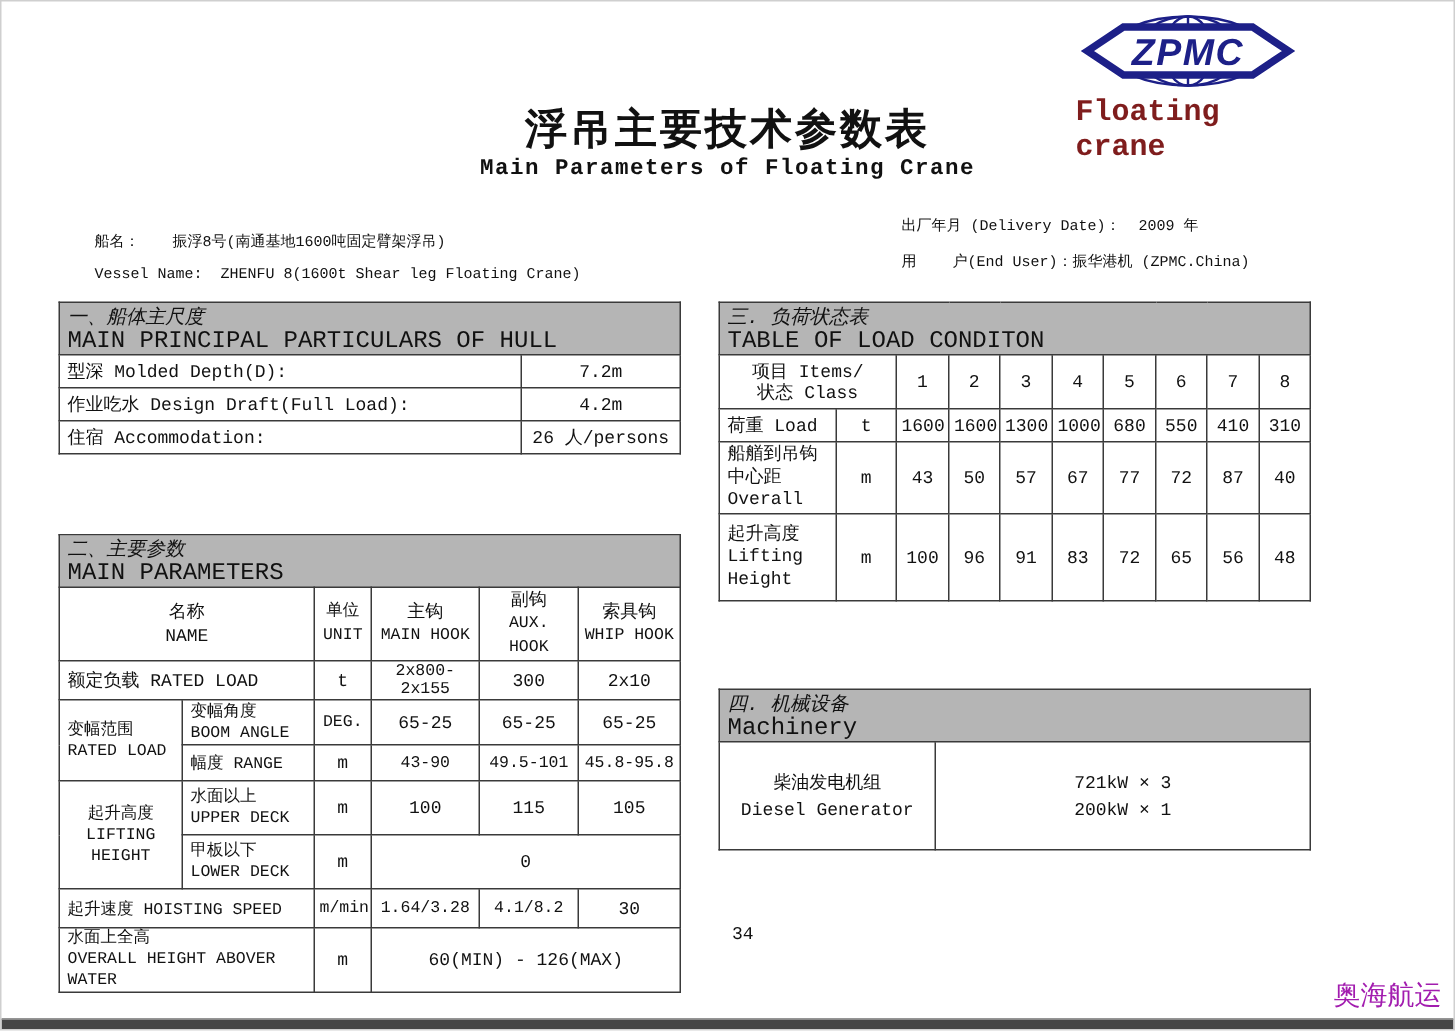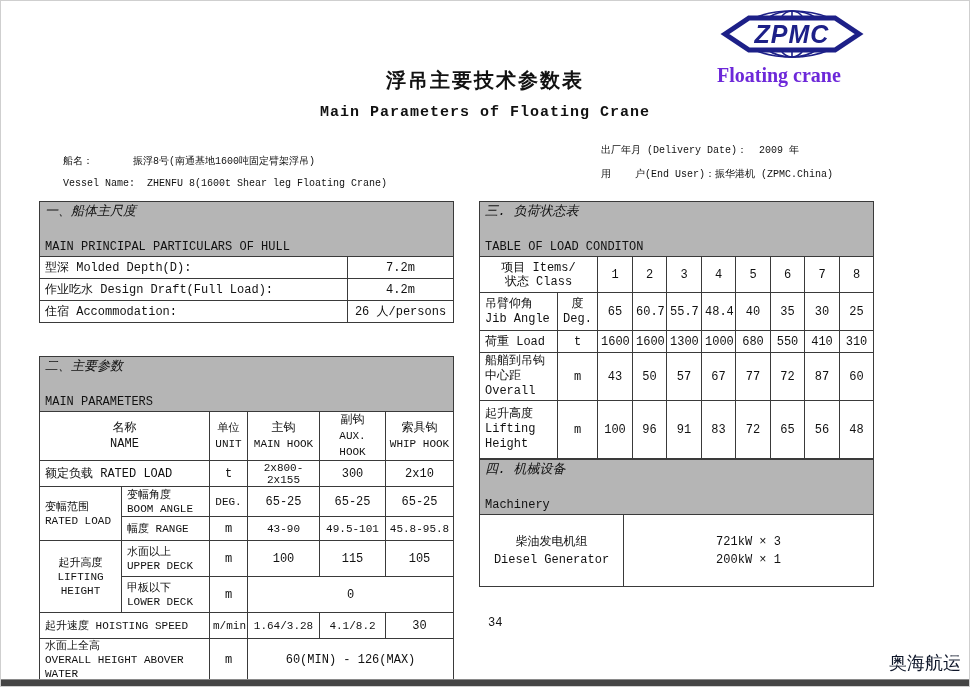--- a/index.html
+++ b/index.html
@@ -5,49 +5,49 @@
   * { margin:0; padding:0; box-sizing:border-box; }
   html,body { background:#e8e8e8; }
   body { font-family:"Liberation Mono","DejaVu Sans Mono",monospace; color:#111; }
   .page {
     position:relative; width:970px; height:687px; background:#fff;
     border:1px solid #cfcfcf; overflow:hidden;
   }
   
   .title-cn {
     position:absolute; top:66px; left:0; width:100%;
-    text-align:center; font-size:20px; font-weight:bold;
+    text-align:center; font-size:28px; font-weight:bold;
     font-family:"DejaVu Sans","Liberation Sans",sans-serif; letter-spacing:2px;
   }
   .title-en {
     position:absolute; top:103px; left:0; width:100%;
     text-align:center; font-size:15px; font-weight:bold; letter-spacing:1px;
   }
   .logo-wrap { position:absolute; top:8px; left:716px; width:150px; }
   .logo-caption {
-    font-family:Liberation Serif, serif;
-    font-weight:bold; font-size:20px; color:#6d28d9; margin-top:0px; letter-spacing:0px;
+    font-family:Liberation Mono, monospace;
+    font-weight:bold; font-size:20px; color:#7f1d1d; margin-top:0px; letter-spacing:0px;
   }
   
   .info-line { position:absolute; font-size:10px; white-space:pre; }
   .il-1 { top:142px; left:38px; }
   .il-2 { top:166px; left:38px; }
   .il-3 { top:142px; left:600px; }
   .il-4 { top:166px; left:600px; }
   .info-label { display:inline-block; }
-  .il-1 .info-value { margin-left:40px; }
+  .il-1 .info-value { margin-left:22px; }
   .il-2 .info-value { margin-left:12px; }
   
   table { border-collapse:collapse; table-layout:fixed; }
   td { border:1px solid #3a3a3a; font-size:12px; padding:0 3px; overflow:hidden; }
   .sec-head {
     background:#b5b5b5; text-align:left; padding:2px 4px 1px 5px;
   }
   .sec-head .cn { font-size:13px; font-style:italic; line-height:16px; }
-  .sec-head .en { font-size:12px; font-style:normal; line-height:15px;margin-top:20px; }
+  .sec-head .en { font-size:16px; font-style:normal; line-height:15px; }
   .c { text-align:center; }
   .lab { padding-left:5px; }
   
   .t-hull { position:absolute; top:200px; left:38px; width:414px; }
   .t-hull td { height:22px; }
   
   .t-params { position:absolute; top:355px; left:38px; width:414px; }
   .t-params .hdr div { line-height:16px; }
   .small { font-size:11px; }
   .two-line div { line-height:14px; }
@@ -55,21 +55,21 @@
   .t-load { position:absolute; top:200px; left:478px; width:394px; }
   .t-load td { font-size:12px; }
   .t-load .lines div { line-height:15px; }
   
   .t-mach { position:absolute; top:458px; left:478px; width:394px; }
   .t-mach .body-cell { height:72px; text-align:center; vertical-align:middle; }
   .t-mach .body-cell div { line-height:18px; }
   
   .page-number { position:absolute; top:615px; left:487px; font-size:12px; }
   .watermark {
-    position:absolute; right:8px; bottom:11px; font-size:18px; color:#0f172a;
+    position:absolute; right:8px; bottom:11px; font-size:18px; color:#a21caf;
     font-family:"DejaVu Sans","Liberation Sans",sans-serif;
   }
   .bottom-bar {
     position:absolute; left:0; bottom:0; width:100%; height:7px;
     background:#454545; border-top:1px solid #8a8a8a;
   }
 </style>
 </head>
 <body>
 
@@ -264,38 +264,20 @@
           </td>
       <td class="c">1</td>
       <td class="c">2</td>
       <td class="c">3</td>
       <td class="c">4</td>
       <td class="c">5</td>
       <td class="c">6</td>
       <td class="c">7</td>
       <td class="c">8</td>
     </tr>
-    <tr style="height:38px">
-      <td class="lab lines small">
-        <div>吊臂仰角</div>
-        <div>Jib Angle</div>
-          </td>
-      <td class="c lines small">
-        <div>度</div>
-        <div>Deg.</div>
-          </td>
-      <td class="c small">65</td>
-      <td class="c small">60.7</td>
-      <td class="c small">55.7</td>
-      <td class="c small">48.4</td>
-      <td class="c small">40</td>
-      <td class="c small">35</td>
-      <td class="c small">30</td>
-      <td class="c small">25</td>
-    </tr>
     <tr style="height:22px">
       <td class="lab small">荷重 Load</td>
       <td class="c small">t</td>
       <td class="c small">1600</td>
       <td class="c small">1600</td>
       <td class="c small">1300</td>
       <td class="c small">1000</td>
       <td class="c small">680</td>
       <td class="c small">550</td>
       <td class="c small">410</td>
@@ -308,21 +290,21 @@
         <div>Overall</div>
           </td>
       <td class="c small">m</td>
       <td class="c small">43</td>
       <td class="c small">50</td>
       <td class="c small">57</td>
       <td class="c small">67</td>
       <td class="c small">77</td>
       <td class="c small">72</td>
       <td class="c small">87</td>
-      <td class="c small">60</td>
+      <td class="c small">40</td>
     </tr>
     <tr style="height:58px">
       <td class="lab lines small">
         <div>起升高度</div>
         <div>Lifting</div>
         <div>Height</div>
           </td>
       <td class="c small">m</td>
       <td class="c small">100</td>
       <td class="c small">96</td>

